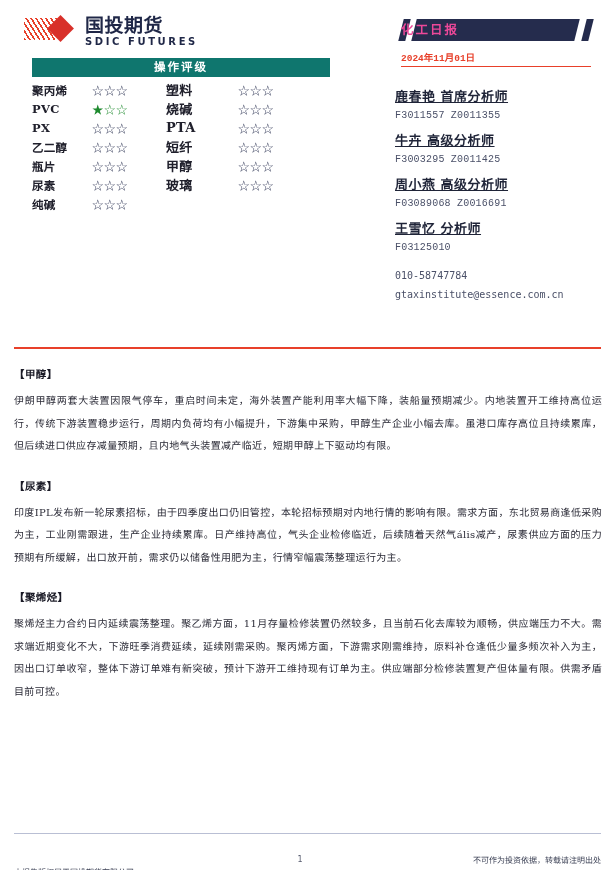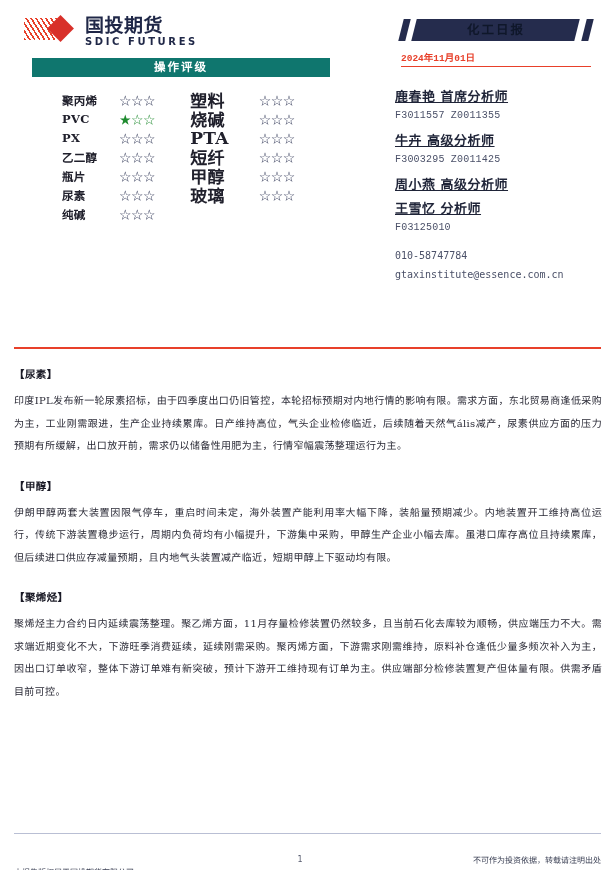--- a/index.html
+++ b/index.html
@@ -121,22 +121,21 @@
     height: 22px;
     background: #252c4d;
     transform: skewX(-14deg);
   }
   .badge-label {
     position: absolute;
     left: 0; top: 0;
     width: 190px;
     height: 20px;
     line-height: 22px;
-    text-align: center;
-    color: #0f172a;
+    color: #ec4899;
     font-size: 12.5px;
     font-weight: bold;
     letter-spacing: 2px;
     font-family: "DejaVu Serif", "Liberation Serif", serif;
   }
 
   .report-date {
     position: absolute;
     right: 24px;
     top: 50px;
@@ -168,22 +167,21 @@
     background: #0f766e;
     color: #ffffff;
     font-size: 11.5px;
     font-weight: bold;
     text-align: center;
     line-height: 19px;
     letter-spacing: 2px;
     font-family: "DejaVu Serif", "Liberation Serif", serif;
   }
   .ratings-body {
-    padding-top: 13px;
-    margin-left: 30px;
+    padding-top: 3px;
   }
   .rating-row {
     display: flex;
     align-items: center;
     height: 19px;
   }
   .r-name {
     width: 60px;
     font-size: 11.5px;
     font-weight: bold;
@@ -192,21 +190,21 @@
     letter-spacing: 0.3px;
   }
   .r-stars {
     width: 74px;
     font-size: 11.5px;
     letter-spacing: 0.5px;
     white-space: nowrap;
   }
   .r-name2 {
     width: 72px;
-    font-size: 17px;
+    font-size: 13px;
     font-weight: bold;
     font-family: "DejaVu Serif", "Liberation Serif", serif;
     color: #20202c;
     letter-spacing: 0.3px;
   }
   .r-stars2 {
     width: 74px;
     font-size: 11.5px;
     letter-spacing: 0.5px;
     white-space: nowrap;
@@ -384,39 +382,40 @@
       </div>
   </div>
 
   <div class="analysts">
     <div id="analyst-entries">
         <div class="an-name">鹿春艳 首席分析师</div>
         <div class="an-code">F3011557 Z0011355</div>
         <div class="an-name">牛卉 高级分析师</div>
         <div class="an-code">F3003295 Z0011425</div>
         <div class="an-name">周小燕 高级分析师</div>
+        <div class="an-code">F03089068 Z0016691</div>
         <div class="an-name">王雪忆 分析师</div>
         <div class="an-code">F03125010</div>
       </div>
     <div class="an-contact">
       <div>010-58747784</div>
       <div>gtaxinstitute@essence.com.cn</div>
     </div>
   </div>
 
   <div class="red-rule"></div>
 
   <div class="content" id="report-content">
       <div class="section">
+        <div class="sec-title">【甲醇】</div>
+        <div class="sec-body">伊朗甲醇两套大装置因限气停车，重启时间未定，海外装置产能利用率大幅下降，装船量预期减少。内地装置开工维持高位运行，传统下游装置稳步运行，周期内负荷均有小幅提升，下游集中采购，甲醇生产企业小幅去库。虽港口库存高位且持续累库，但后续进口供应存减量预期，且内地气头装置减产临近，短期甲醇上下驱动均有限。</div>
+      </div>
+      <div class="section">
         <div class="sec-title">【尿素】</div>
         <div class="sec-body">印度IPL发布新一轮尿素招标，由于四季度出口仍旧管控，本轮招标预期对内地行情的影响有限。需求方面，东北贸易商逢低采购为主，工业刚需跟进，生产企业持续累库。日产维持高位，气头企业检修临近，后续随着天然气ális减产，尿素供应方面的压力预期有所缓解，出口放开前，需求仍以储备性用肥为主，行情窄幅震荡整理运行为主。</div>
-      </div>
-      <div class="section">
-        <div class="sec-title">【甲醇】</div>
-        <div class="sec-body">伊朗甲醇两套大装置因限气停车，重启时间未定，海外装置产能利用率大幅下降，装船量预期减少。内地装置开工维持高位运行，传统下游装置稳步运行，周期内负荷均有小幅提升，下游集中采购，甲醇生产企业小幅去库。虽港口库存高位且持续累库，但后续进口供应存减量预期，且内地气头装置减产临近，短期甲醇上下驱动均有限。</div>
       </div>
       <div class="section">
         <div class="sec-title">【聚烯烃】</div>
         <div class="sec-body">聚烯烃主力合约日内延续震荡整理。聚乙烯方面，11月存量检修装置仍然较多，且当前石化去库较为顺畅，供应端压力不大。需求端近期变化不大，下游旺季消费延续，延续刚需采购。聚丙烯方面，下游需求刚需维持，原料补仓逢低少量多频次补入为主，因出口订单收窄，整体下游订单难有新突破，预计下游开工维持现有订单为主。供应端部分检修装置复产但体量有限。供需矛盾目前可控。</div>
       </div>
     </div>
 
   <div class="footer-rule"></div>
   <div class="footer">
     <div class="f-left">本报告版权属于国投期货有限公司</div>

